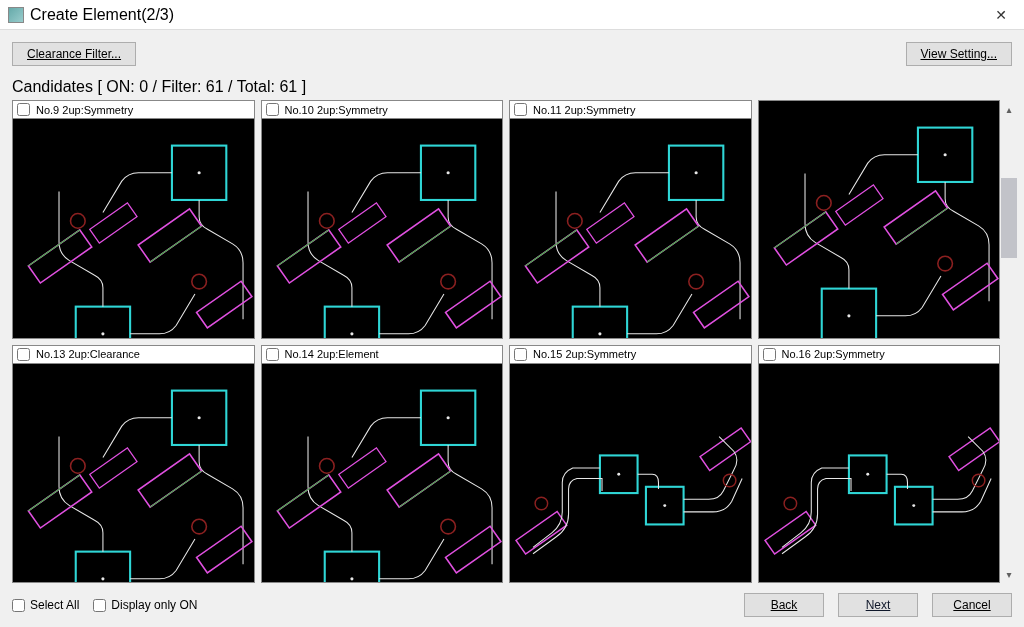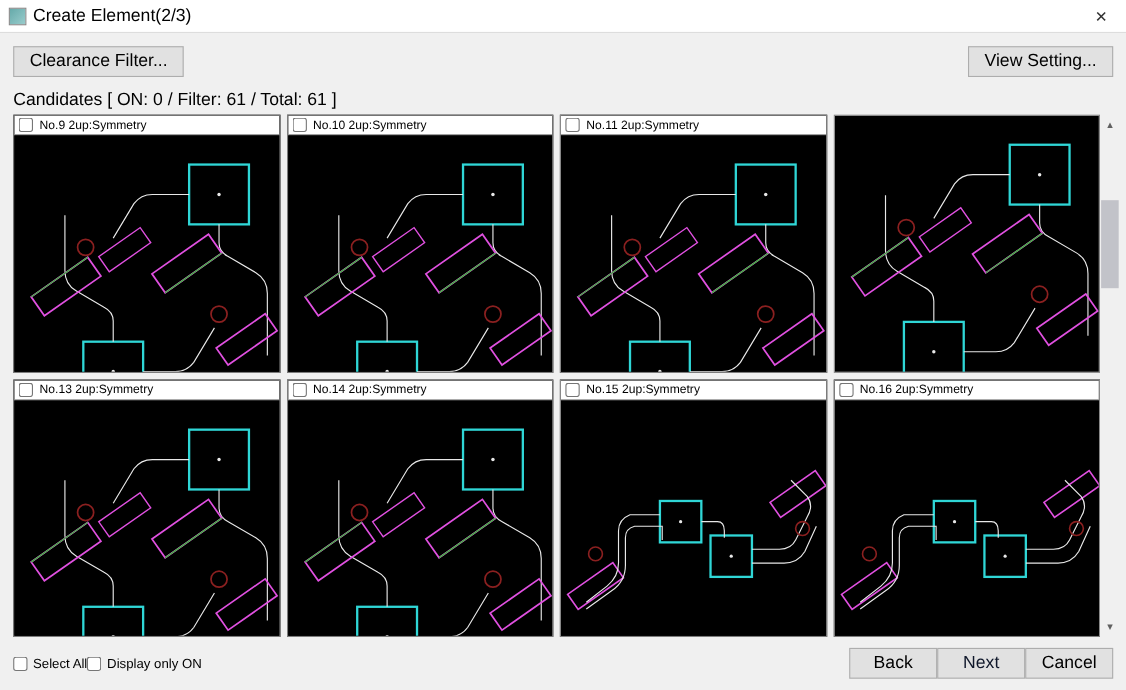--- a/index.html
+++ b/index.html
@@ -37,23 +37,24 @@
 }
 .toolbar {
   padding: 12px;
   display: flex; align-items: center;
   gap: 8px;
 }
 button.win {
   background: #e1e1e1;
   border: 1px solid #adadad;
   padding: 4px 14px;
-  font-size: 16px;
+  font-size: 12px;
   cursor: pointer;
   min-width: 80px;
+  text-decoration: underline;
 }
 button.win:disabled { color: #0f172a; cursor: default; }
 .spacer { flex: 1; }
 .candidates-label { padding: 0 12px 4px 12px; font-size: 16px; }
 .grid-wrap {
   flex: 1;
   display: flex;
   padding: 0 6px 0 12px;
   overflow: hidden;
 }
@@ -92,21 +93,21 @@
   border-bottom:1px solid #888;
   display:flex; align-items:center;
   padding:2px 4px;
   font-size:11px;
   gap:6px;
 }
 .tile-header input[type=checkbox]{ width:13px; height:13px; }
 .canvas { flex:1; background:#000; }
 .footer {
   padding: 10px 12px;
-  display:flex; align-items:center; 
+  display:flex; align-items:center; gap:14px;
 }
 .footer label { display:flex; align-items:center; gap:5px; font-size:12px; }
 .footer input[type=checkbox]{ width:13px; height:13px; }
 </style>
 </head>
 <body>
 
 <div class="titlebar">
   <div class="app-icon"></div>
   <div class="title">Create Element(2/3)</div>
@@ -283,63 +284,63 @@
     <rect x="-22" y="-8" width="44" height="16" fill="none" stroke="#e050e0" stroke-width="1.2"></rect>
   </g>
 
   <circle cx="62" cy="96" r="7" fill="none" stroke="#8b2020" stroke-width="1.5"></circle>
   <circle cx="178" cy="154" r="7" fill="none" stroke="#8b2020" stroke-width="1.5"></circle>
 </svg></div>
       </div>
       <div class="tile">
         <div class="tile-header">
           <input type="checkbox" style="">
-          <span>No.13  2up:Symmetry</span>
-        </div>
-        <div class="canvas">
-<svg viewBox="0 0 230 230" width="100%" height="100%" preserveAspectRatio="xMidYMid meet">
-
-  <rect x="152" y="24" width="52" height="52" fill="none" stroke="#2fd6d6" stroke-width="2"></rect>
-  <circle cx="178" cy="50" r="1.5" fill="#e8e8e8"></circle>
-
-  <rect x="60" y="178" width="52" height="52" fill="none" stroke="#2fd6d6" stroke-width="2"></rect>
-  <circle cx="86" cy="204" r="1.5" fill="#e8e8e8"></circle>
-
-  <path d="M178 76 L178 92 Q178 100 186 104 L210 118 Q220 124 220 136 L220 190" fill="none" stroke="#e8e8e8" stroke-width="1"></path>
-  <path d="M152 50 L120 50 Q110 50 104 58 L86 88" fill="none" stroke="#e8e8e8" stroke-width="1"></path>
-
-  <path d="M86 178 L86 160 Q86 152 78 148 L54 134 Q44 128 44 116 L44 68" fill="none" stroke="#e8e8e8" stroke-width="1"></path>
-  <path d="M112 204 L140 204 Q150 204 156 196 L174 166" fill="none" stroke="#e8e8e8" stroke-width="1"></path>
-
-  <g transform="translate(45,130) rotate(-35)">
-    <rect x="-30" y="-10" width="60" height="20" fill="none" stroke="#e050e0" stroke-width="1.5"></rect>
-    <line x1="-30" y1="-10" x2="30" y2="-10" stroke="#30c030" stroke-width="1"></line>
-  </g>
-
-  <g transform="translate(150,110) rotate(-35)">
-    <rect x="-30" y="-10" width="60" height="20" fill="none" stroke="#e050e0" stroke-width="1.5"></rect>
-    <line x1="-30" y1="10" x2="30" y2="10" stroke="#30c030" stroke-width="1"></line>
-  </g>
-
-  <g transform="translate(202,176) rotate(-35)">
-    <rect x="-26" y="-9" width="52" height="18" fill="none" stroke="#e050e0" stroke-width="1.5"></rect>
-  </g>
-
-  <g transform="translate(96,98) rotate(-35)">
-    <rect x="-22" y="-8" width="44" height="16" fill="none" stroke="#e050e0" stroke-width="1.2"></rect>
-  </g>
-
-  <circle cx="62" cy="96" r="7" fill="none" stroke="#8b2020" stroke-width="1.5"></circle>
-  <circle cx="178" cy="154" r="7" fill="none" stroke="#8b2020" stroke-width="1.5"></circle>
-</svg></div>
-      </div>
-      <div class="tile">
-        <div class="tile-header">
-          <input type="checkbox" style="">
-          <span>No.14  2up:Symmetry</span>
+          <span>No.13  2up:Clearance</span>
+        </div>
+        <div class="canvas">
+<svg viewBox="0 0 230 230" width="100%" height="100%" preserveAspectRatio="xMidYMid meet">
+
+  <rect x="152" y="24" width="52" height="52" fill="none" stroke="#2fd6d6" stroke-width="2"></rect>
+  <circle cx="178" cy="50" r="1.5" fill="#e8e8e8"></circle>
+
+  <rect x="60" y="178" width="52" height="52" fill="none" stroke="#2fd6d6" stroke-width="2"></rect>
+  <circle cx="86" cy="204" r="1.5" fill="#e8e8e8"></circle>
+
+  <path d="M178 76 L178 92 Q178 100 186 104 L210 118 Q220 124 220 136 L220 190" fill="none" stroke="#e8e8e8" stroke-width="1"></path>
+  <path d="M152 50 L120 50 Q110 50 104 58 L86 88" fill="none" stroke="#e8e8e8" stroke-width="1"></path>
+
+  <path d="M86 178 L86 160 Q86 152 78 148 L54 134 Q44 128 44 116 L44 68" fill="none" stroke="#e8e8e8" stroke-width="1"></path>
+  <path d="M112 204 L140 204 Q150 204 156 196 L174 166" fill="none" stroke="#e8e8e8" stroke-width="1"></path>
+
+  <g transform="translate(45,130) rotate(-35)">
+    <rect x="-30" y="-10" width="60" height="20" fill="none" stroke="#e050e0" stroke-width="1.5"></rect>
+    <line x1="-30" y1="-10" x2="30" y2="-10" stroke="#30c030" stroke-width="1"></line>
+  </g>
+
+  <g transform="translate(150,110) rotate(-35)">
+    <rect x="-30" y="-10" width="60" height="20" fill="none" stroke="#e050e0" stroke-width="1.5"></rect>
+    <line x1="-30" y1="10" x2="30" y2="10" stroke="#30c030" stroke-width="1"></line>
+  </g>
+
+  <g transform="translate(202,176) rotate(-35)">
+    <rect x="-26" y="-9" width="52" height="18" fill="none" stroke="#e050e0" stroke-width="1.5"></rect>
+  </g>
+
+  <g transform="translate(96,98) rotate(-35)">
+    <rect x="-22" y="-8" width="44" height="16" fill="none" stroke="#e050e0" stroke-width="1.2"></rect>
+  </g>
+
+  <circle cx="62" cy="96" r="7" fill="none" stroke="#8b2020" stroke-width="1.5"></circle>
+  <circle cx="178" cy="154" r="7" fill="none" stroke="#8b2020" stroke-width="1.5"></circle>
+</svg></div>
+      </div>
+      <div class="tile">
+        <div class="tile-header">
+          <input type="checkbox" style="">
+          <span>No.14  2up:Element</span>
         </div>
         <div class="canvas">
 <svg viewBox="0 0 230 230" width="100%" height="100%" preserveAspectRatio="xMidYMid meet">
 
   <rect x="152" y="24" width="52" height="52" fill="none" stroke="#2fd6d6" stroke-width="2"></rect>
   <circle cx="178" cy="50" r="1.5" fill="#e8e8e8"></circle>
 
   <rect x="60" y="178" width="52" height="52" fill="none" stroke="#2fd6d6" stroke-width="2"></rect>
   <circle cx="86" cy="204" r="1.5" fill="#e8e8e8"></circle>
 

